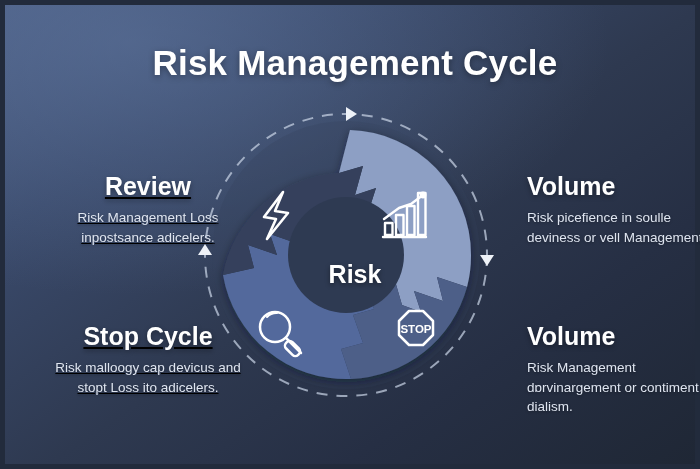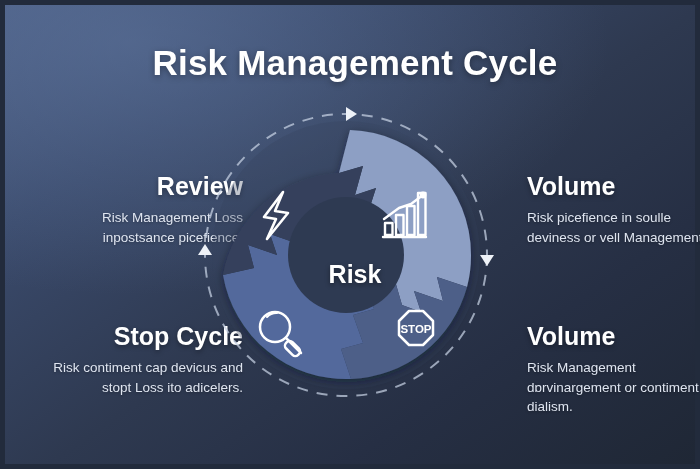--- a/index.html
+++ b/index.html
@@ -27,21 +27,21 @@
   
   .block{position:absolute;width:190px;}
   .block .head{
     color:#ffffff;font-size:25px;font-weight:bold;margin:0 0 9px 0;
     text-shadow:0 2px 5px rgba(0,0,0,.35);line-height:1.05;
   }
   .block .body{
     color:#dfe5f0;font-size:13.5px;line-height:1.43;font-weight:normal;
     text-shadow:0 1px 3px rgba(0,0,0,.3);
   }
-  .left{left:48px;text-align:right;}
+  .left{left:48px;text-align:center;text-decoration:underline;}
   .right{left:522px;text-align:left;}
   #blk-review{top:168px;}
   #blk-stoploss{top:318px;}
   #blk-volume-top{top:168px;}
   #blk-volume-bottom{top:318px;}
 
   
   #wheel{position:absolute;left:166px;top:100px;width:350px;height:300px;}
   #wheel svg{display:block;overflow:visible;}
 
@@ -54,26 +54,26 @@
 </style>
 </head>
 <body>
 
 <div id="stage">
 
   <div class="title">Risk Management Cycle</div>
 
   <div class="block left" id="blk-review">
     <div class="head">Review</div>
-    <div class="body">Risk Management Loss inpostsance picefience.</div>
+    <div class="body">Risk Management Loss inpostsance adicelers.</div>
   </div>
 
   <div class="block left" id="blk-stoploss">
     <div class="head">Stop Cycle</div>
-    <div class="body">Risk contiment cap devicus and stopt Loss ito adicelers.</div>
+    <div class="body">Risk malloogy cap devicus and stopt Loss ito adicelers.</div>
   </div>
 
   <div class="block right" id="blk-volume-top">
     <div class="head">Volume</div>
     <div class="body">Risk picefience in soulle deviness or vell Managements.</div>
   </div>
 
   <div class="block right" id="blk-volume-bottom">
     <div class="head">Volume</div>
     <div class="body">Risk Management dɒrvinargement or contiment dialism.</div>

